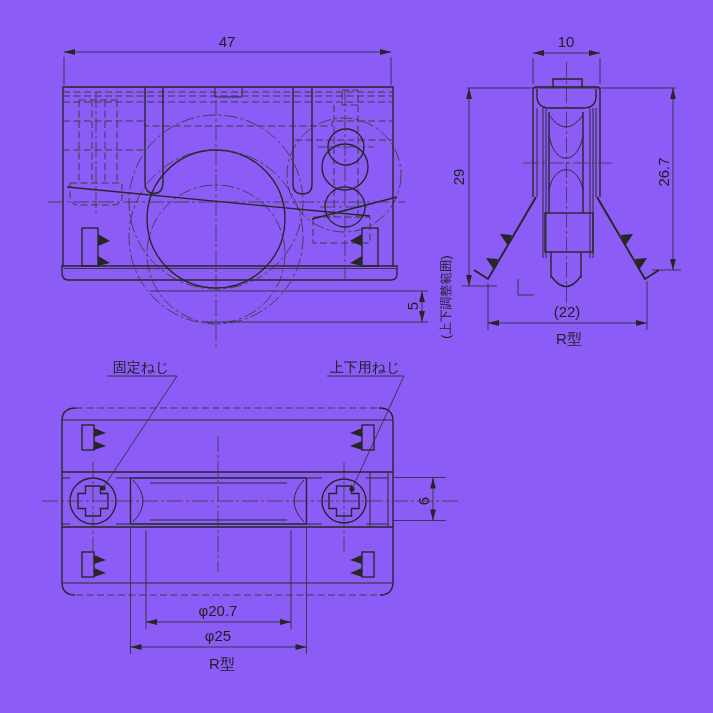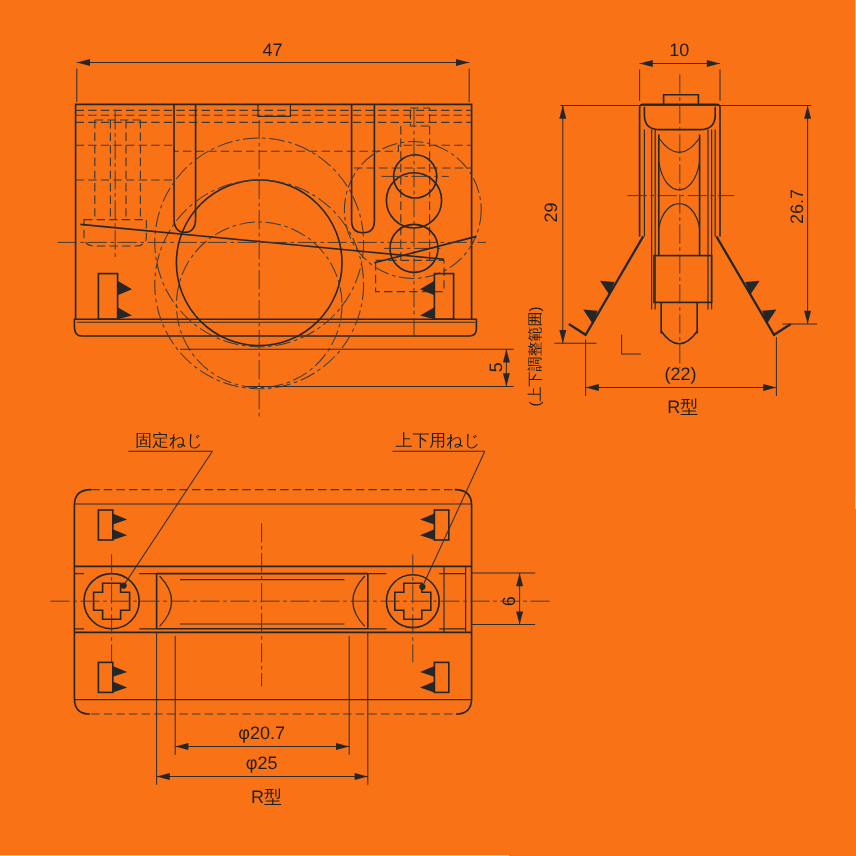--- a/index.html
+++ b/index.html
@@ -1,16 +1,16 @@
 <!DOCTYPE html>
 <html><head>
 <meta charset="utf-8">
 <style>
   html,body{margin:0;padding:0;background:#fff;}
-  #canvas{width:713px;height:713px;background:#f97316;position:relative;overflow:hidden;
+  #canvas{width:713px;height:713px;background:#8b5cf6;position:relative;overflow:hidden;
           font-family:"Liberation Sans", sans-serif;}
   svg{display:block;}
   svg text{fill:#1f1f1f;font-family:"Liberation Sans", sans-serif;}
   .ol  {stroke:#262626;stroke-width:1.35;fill:none;}            
   .ol2 {stroke:#262626;stroke-width:1.9;fill:none;}             
   .med {stroke:#2c2c2c;stroke-width:1.0;fill:none;}
   .thin{stroke:#2e2e2e;stroke-width:0.85;fill:none;}            
   .hid {stroke:#3a3a3a;stroke-width:0.95;fill:none;stroke-dasharray:7 3.5;}   
   .cl  {stroke:#3a3a3a;stroke-width:0.8;fill:none;stroke-dasharray:16 3 3 3;} 
   .ph  {stroke:#3a3a3a;stroke-width:0.85;fill:none;stroke-dasharray:13 3 3 3;}

